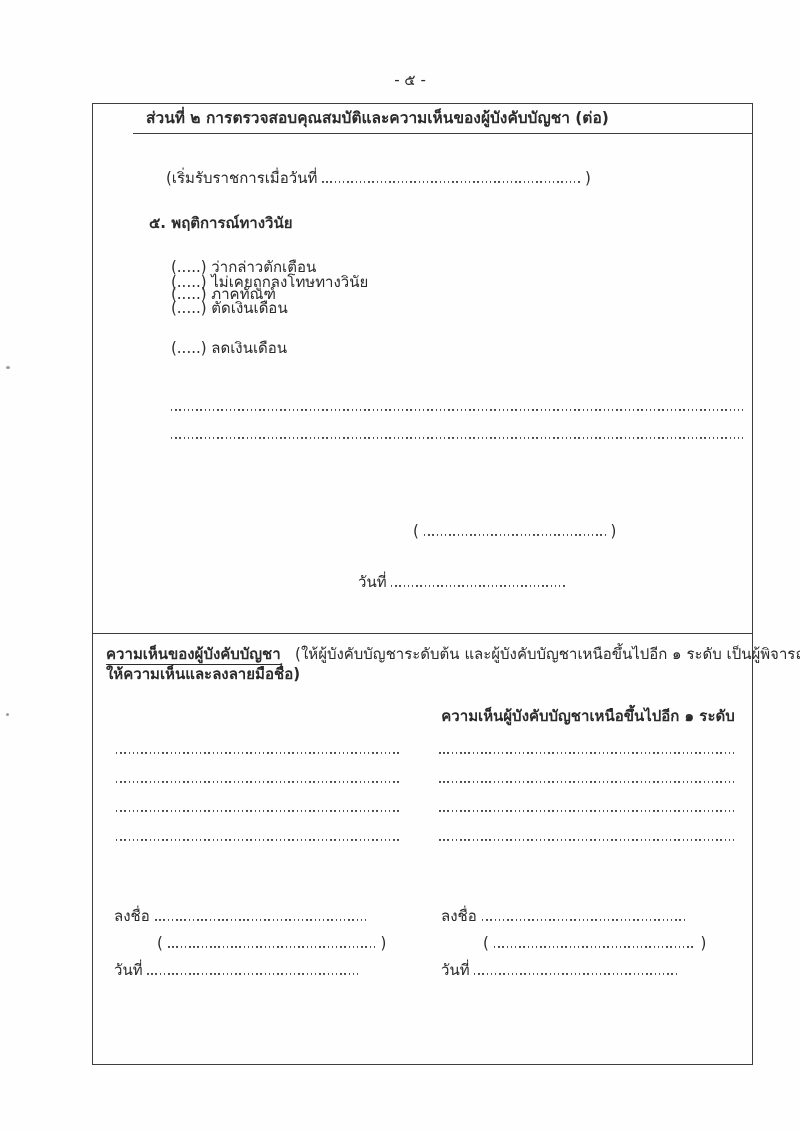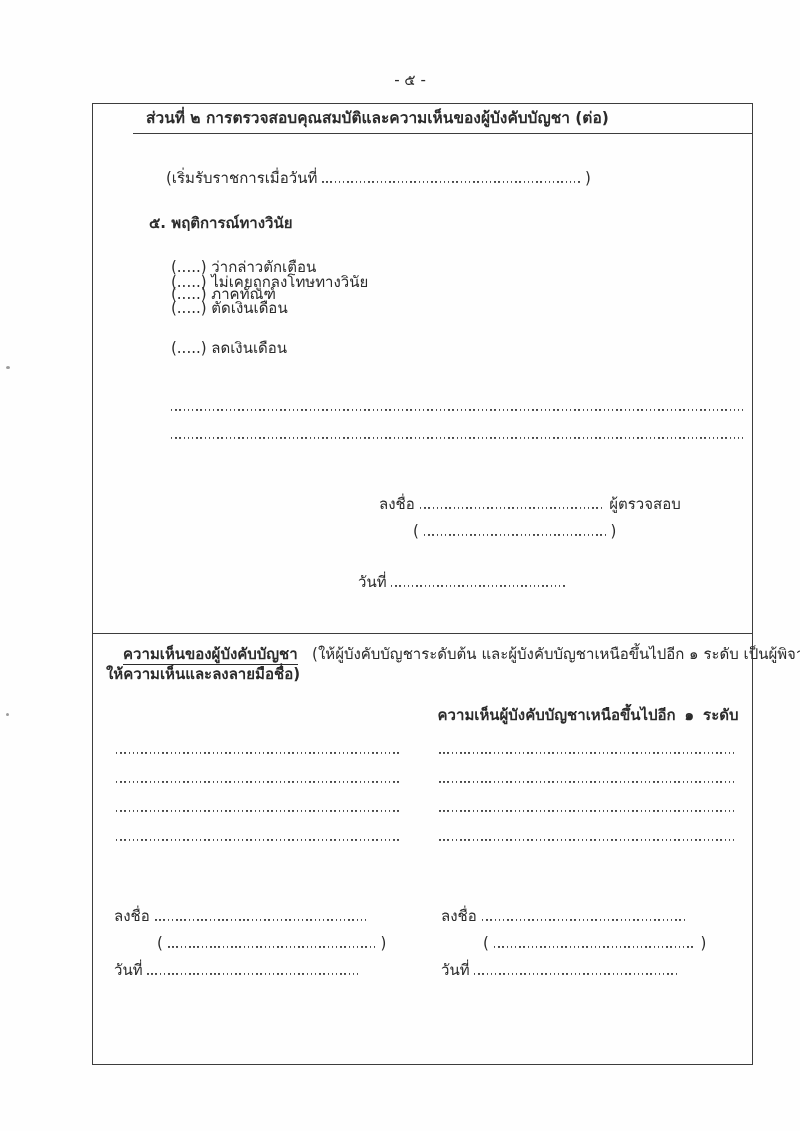--- a/index.html
+++ b/index.html
@@ -22,21 +22,21 @@
     font-weight:bold;font-size:15.5px;line-height:1.45;
   }
   .dots{
     display:inline-block;
     height:11px;
     background:repeating-linear-gradient(90deg,#474747 0 1.5px,transparent 1.5px 4.2px) bottom/100% 1.9px no-repeat;
     vertical-align:baseline;
   }
   .flexline{display:flex;align-items:baseline;}
   .flexline .dots{flex:1;}
-  .u{border-bottom:1.7px solid #2b2b2b;padding-bottom:1px;margin-left:17px;}
+  .u{border-bottom:1.7px solid #2b2b2b;padding-bottom:1px;}
   .dotrow{position:absolute;}
   .speck{position:absolute;background:#9a9a9a;border-radius:50%;}
 </style>
 </head>
 <body>
 
 <div class="page">
 
   <div class="line center" style="top:70px;left:10px;width:800px;">- ๕ -</div>
 
@@ -58,46 +58,41 @@
 
     <div class="line" style="left:78px;top:126px;margin-top:42px;">(.....) ไม่เคยถูกลงโทษทางวินัย</div>
     <div class="line" style="left:78px;top:153px;">(.....) ว่ากล่าวตักเตือน</div>
     <div class="line" style="left:78px;top:180px;">(.....) ภาคทัณฑ์</div>
     <div class="line" style="left:78px;top:194px;">(.....) ตัดเงินเดือน</div>
     <div class="line" style="left:78px;top:234px;">(.....) ลดเงินเดือน</div>
 
     <div class="dotrow dots" style="left:78px;top:296px;width:572px;"></div>
     <div class="dotrow dots" style="left:78px;top:324px;width:572px;"></div>
 
-    <div class="line" style="left:286px;top:390px;">
-      <span>ลงชื่อ</span>
-      <span class="dots" style="width:185px;"></span>
-      <span>ผู้ตรวจสอบ</span>
-    </div>
     <div class="line" style="left:320px;top:417px;">
       <span>(</span>
       <span class="dots" style="width:182px;"></span>
       <span>)</span>
     </div>
     <div class="line" style="left:265px;top:468px;">
       <span>วันที่</span>
       <span class="dots" style="width:175px;"></span>
     </div>
   </div>
 
   <div class="box" style="left:92px;top:632.5px;width:661px;height:432px;">
 
     <div class="line" style="left:13px;top:10px;">
       <span class="bold u">ความเห็นของผู้บังคับบัญชา</span>
       <span>&nbsp;</span>
       <span>(ให้ผู้บังคับบัญชาระดับต้น และผู้บังคับบัญชาเหนือขึ้นไปอีก ๑ ระดับ เป็นผู้พิจารณา</span>
     </div>
     <div class="line" style="left:13px;top:30px;font-weight:bold;">ให้ความเห็นและลงลายมือชื่อ)</div>
 
-    <div class="line bold center" style="left:340px;top:72px;width:310px;font-family:Liberation Mono, monospace;">ความเห็นผู้บังคับบัญชาเหนือขึ้นไปอีก ๑ ระดับ</div>
+    <div class="line bold center" style="left:340px;top:72px;width:310px;">ความเห็นผู้บังคับบัญชาเหนือขึ้นไปอีก ๑ ระดับ</div>
 
     <div class="dotrow dots" style="left:23px;top:109px;width:285px;"></div>
     <div class="dotrow dots" style="left:23px;top:138px;width:285px;"></div>
     <div class="dotrow dots" style="left:23px;top:167px;width:285px;"></div>
     <div class="dotrow dots" style="left:23px;top:196px;width:285px;"></div>
 
     <div class="dotrow dots" style="left:346px;top:109px;width:297px;"></div>
     <div class="dotrow dots" style="left:346px;top:138px;width:297px;"></div>
     <div class="dotrow dots" style="left:346px;top:167px;width:297px;"></div>
     <div class="dotrow dots" style="left:346px;top:196px;width:297px;"></div>

